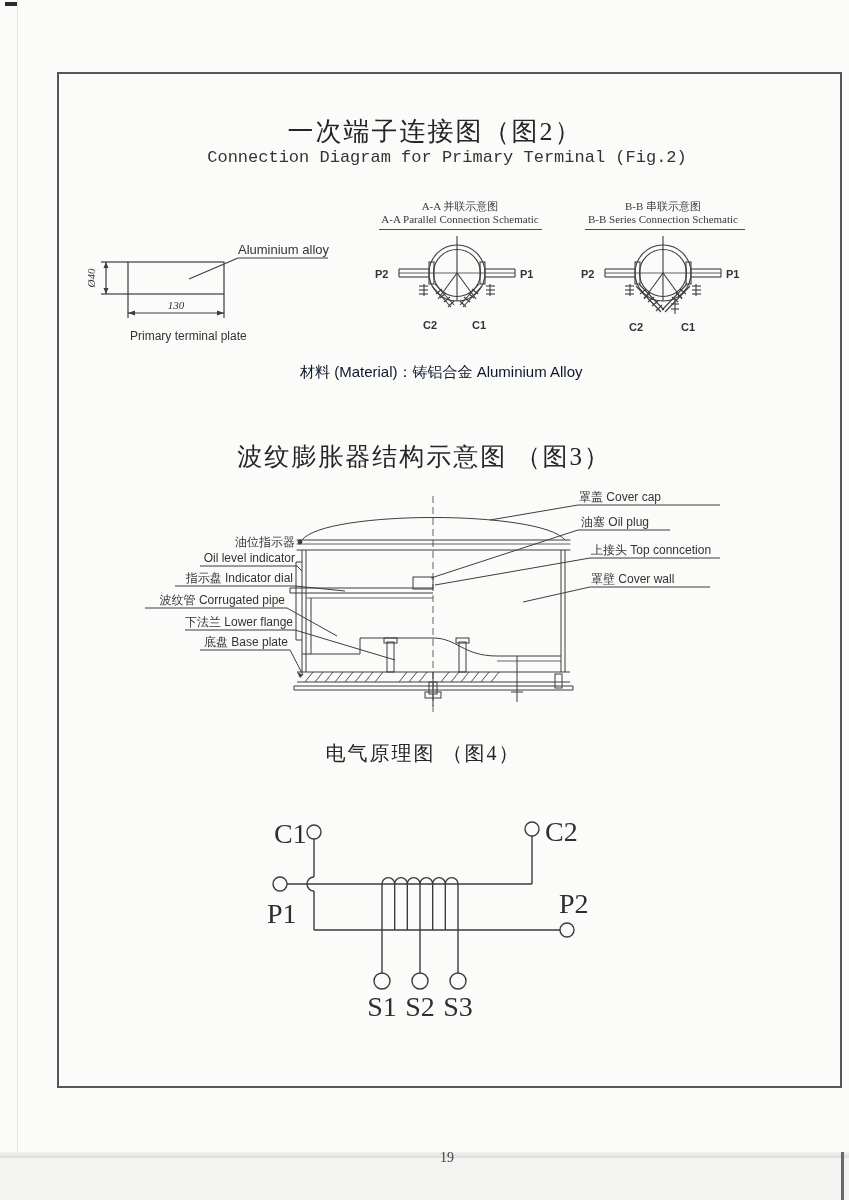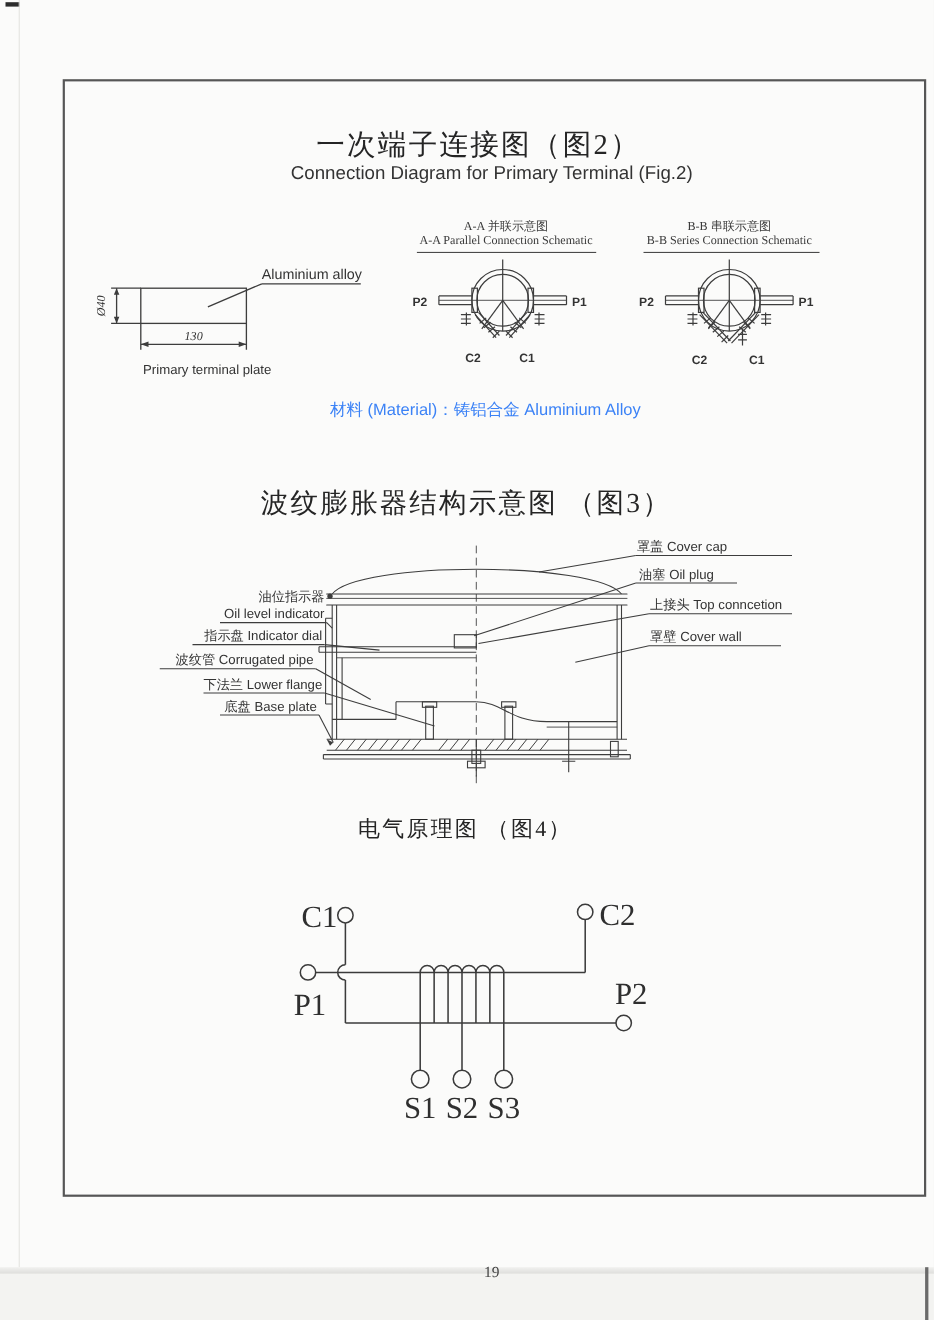--- a/index.html
+++ b/index.html
@@ -1,21 +1,21 @@
 <!DOCTYPE html>
 <html><head>
 <meta charset="utf-8">
 <style>
   html,body{margin:0;padding:0;background:#e9e9e7;}
   .scan{position:relative;width:849px;height:1200px;background:#fbfbfa;overflow:hidden;
         font-family:"Liberation Sans",sans-serif;color:#2e2e2e;}
   .abs{position:absolute;}
   .ctr{transform:translateX(-50%);white-space:nowrap;}
   .title-zh{font-family:"Liberation Serif",serif;font-size:26px;letter-spacing:2px;color:#252525;}
-  .title-en{font-size:17px;color:#333;}
+  .title-en{font-size:17px;color:#333;font-family:Liberation Mono, monospace;}
   .subhead{font-size:11px;color:#3a3a3a;text-align:center;line-height:13px;font-family:Liberation Serif, serif;}
   .rule{background:#4a4a4a;height:1px;}
   svg text{fill:#333;}
   .lbl{font-size:12px;}
   .serifbig{font-family:"Liberation Serif",serif;font-size:28px;fill:#2f2f2f;}
   .page-border{position:absolute;left:57px;top:72px;width:785px;height:1016px;
                border:2px solid #565656;box-sizing:border-box;}
   .pagenum{font-family:"Liberation Serif",serif;font-size:14px;color:#444;}
 </style>
 </head>
@@ -157,21 +157,21 @@
       <line x1="97" y1="72" x2="97" y2="86"></line>
       <line x1="93" y1="76" x2="101" y2="76"></line>
         <line x1="93" y1="81" x2="101" y2="81"></line>
     </g>
     <text x="3" y="50" font-size="11" font-weight="700">P2</text>
     <text x="148" y="50" font-size="11" font-weight="700">P1</text>
     <text x="58" y="103" text-anchor="middle" font-size="11" font-weight="700">C2</text>
     <text x="110" y="103" text-anchor="middle" font-size="11" font-weight="700">C1</text>
   </svg>
 
-  <div class="abs" style="left:300px;top:363px;font-size:15px;color:#3b82f6;">材料 (Material)：铸铝合金  Aluminium Alloy</div>
+  <div class="abs" style="left:300px;top:363px;font-size:15px;color:#0f172a;">材料 (Material)：铸铝合金  Aluminium Alloy</div>
 
   <div class="abs ctr title-zh" style="left:424px;top:440px;font-size:25px;">波纹膨胀器结构示意图 （图3）</div>
 
   <svg class="abs" style="left:145px;top:478px;" width="580" height="245" viewBox="0 0 580 245">
     <g stroke="#3d3d3d" stroke-width="1" fill="none">
 
       <line x1="288" y1="18" x2="288" y2="234" stroke-dasharray="7,4" stroke-width="0.8"></line>
 
       <path d="M157,62 C180,32 396,32 420,62"></path>
       <line x1="152" y1="62" x2="425" y2="62" stroke-linecap="round"></line>

